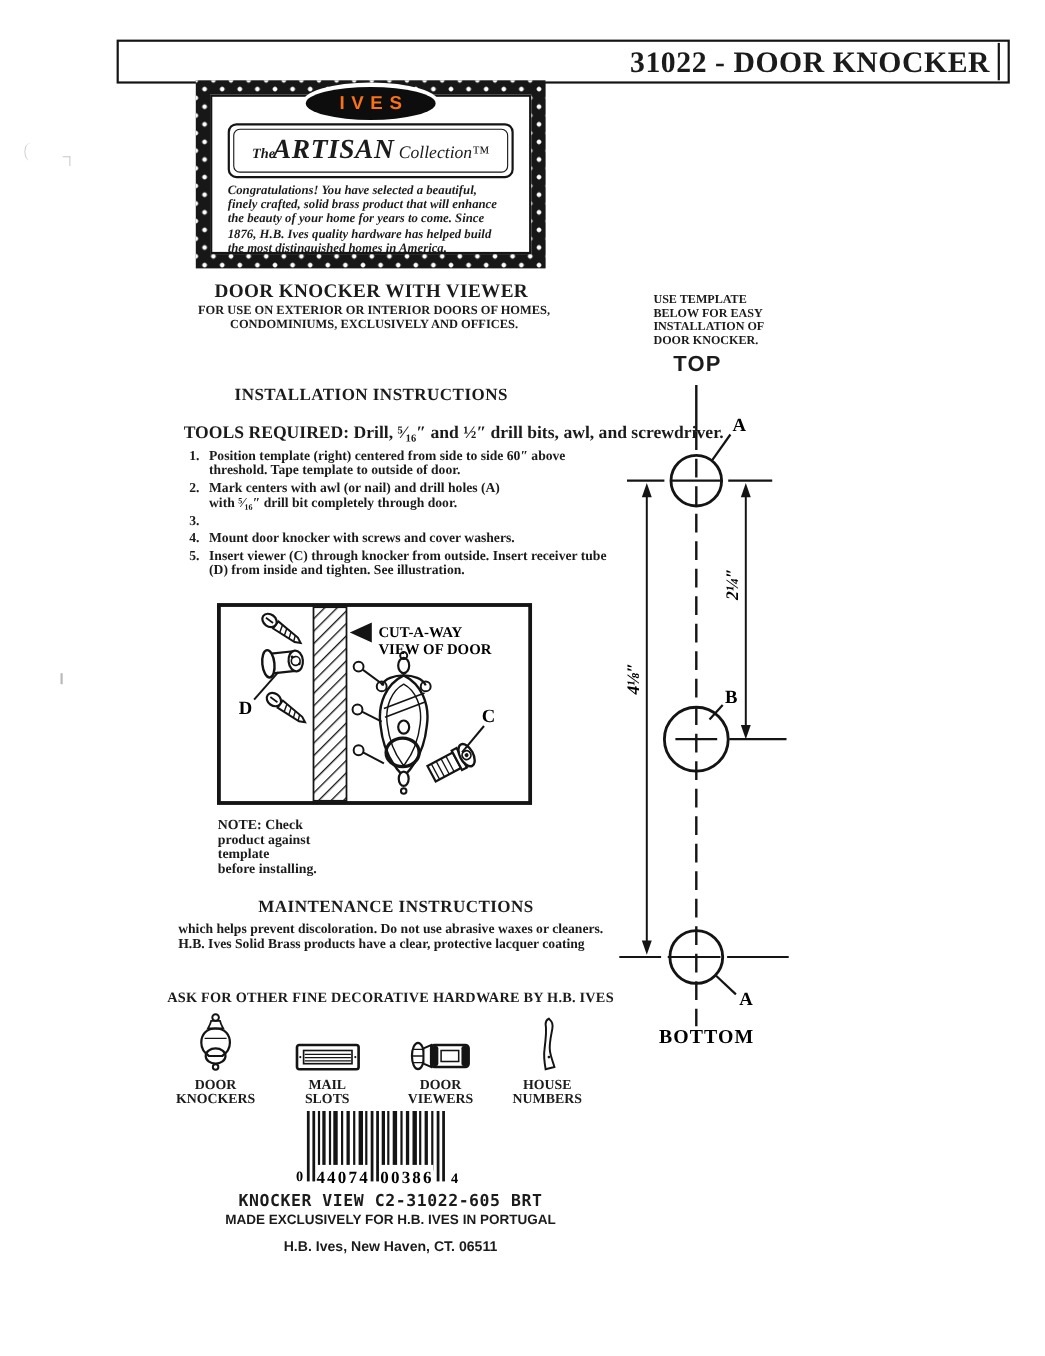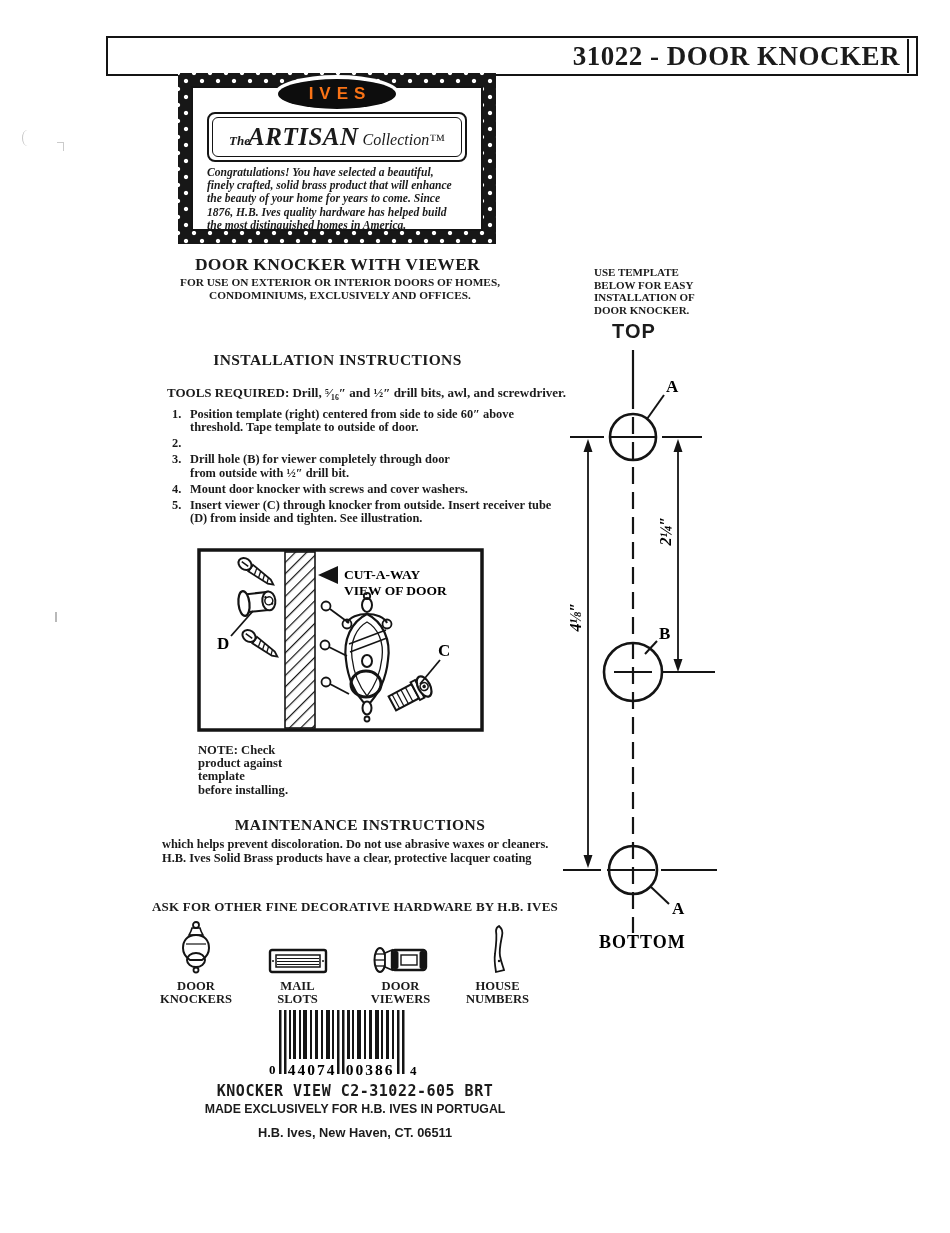--- a/index.html
+++ b/index.html
@@ -37,21 +37,21 @@
   .congrats{position:absolute;left:14px;right:10px;top:78px;
     font-weight:bold;font-style:italic;font-size:11.6px;line-height:13.2px;}
 
   
   .product-title{left:160px;top:254px;width:355px;text-align:center;
     font-size:17.5px;font-weight:bold;letter-spacing:.3px;}
   .product-sub{left:160px;top:276px;width:360px;text-align:center;
     font-size:11.3px;font-weight:600;line-height:12.8px;}
   .install-heading{left:160px;top:351px;width:355px;text-align:center;
     font-size:15.5px;font-weight:bold;letter-spacing:.4px;}
-  .tools-line{left:167px;top:385px;font-size:13px;font-weight:600;}
+  .tools-line{left:167px;top:385px;font-size:16px;font-weight:600;}
   .steps{left:172px;top:408px;width:392px;font-size:12.4px;font-weight:600;line-height:13.4px;}
   .step{display:flex;margin-bottom:2.6px;}
   .step .num{width:18px;flex:0 0 18px;}
   .note-block{left:198px;top:744px;font-size:12.6px;font-weight:600;line-height:13.2px;}
   .maint-heading{left:160px;top:816px;width:400px;text-align:center;
     font-size:15.5px;font-weight:bold;letter-spacing:.4px;}
   .maint-body{left:162px;top:838px;font-size:12.4px;font-weight:600;line-height:13.6px;}
   .promo-heading{left:150px;top:899px;width:410px;text-align:center;
     font-size:13px;font-weight:bold;letter-spacing:.2px;}
 
@@ -124,25 +124,25 @@
 <div class="abs tools-line">TOOLS REQUIRED: Drill, ⁵⁄₁₆″ and ½″ drill bits, awl, and screwdriver.</div>
 
 <div class="abs steps">
   <div class="step">
     <span class="num">1.</span>
     <span><span>Position template (right) centered from side to side 60″ above</span><br>
           <span>threshold. Tape template to outside of door.</span></span>
   </div>
   <div class="step">
     <span class="num">2.</span>
+    <span><span>Mark centers with awl (or nail) and drill holes (A)</span><br>
+          <span>with ⁵⁄₁₆″ drill bit completely through door.</span></span>
   </div>
   <div class="step">
     <span class="num">3.</span>
-    <span><span>Drill hole (B) for viewer completely through door</span><br>
-          <span>from outside with ½″ drill bit.</span></span>
   </div>
   <div class="step">
     <span class="num">4.</span>
     <span><span>Mount door knocker with screws and cover washers.</span></span>
   </div>
   <div class="step">
     <span class="num">5.</span>
     <span><span>Insert viewer (C) through knocker from outside. Insert receiver tube</span><br>
           <span>(D) from inside and tighten. See illustration.</span></span>
   </div>

